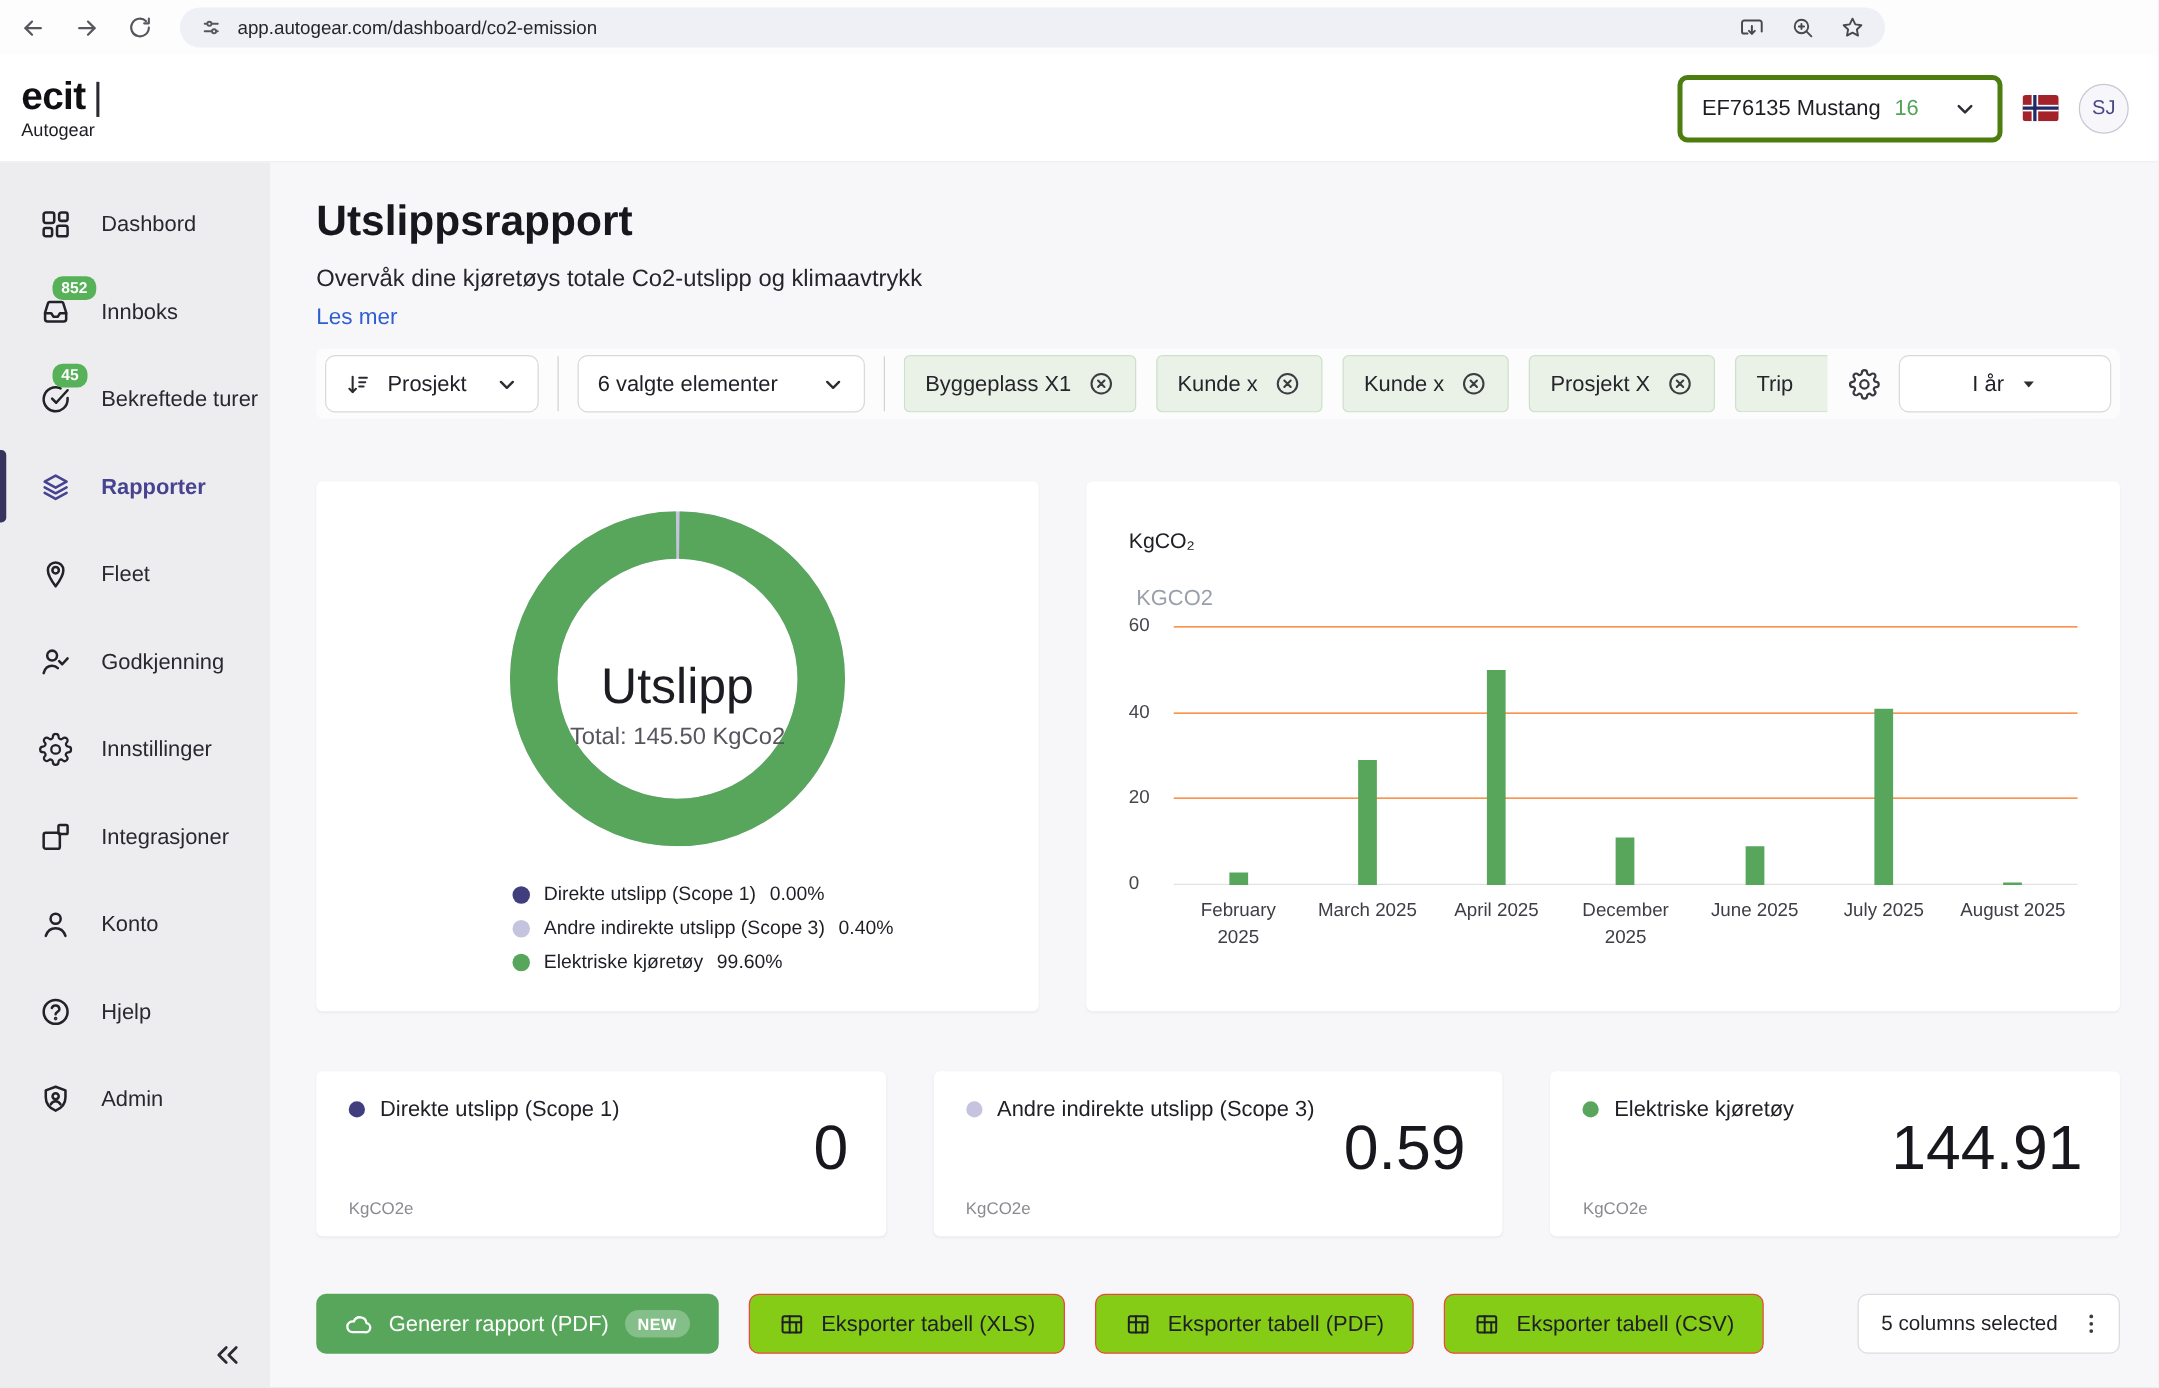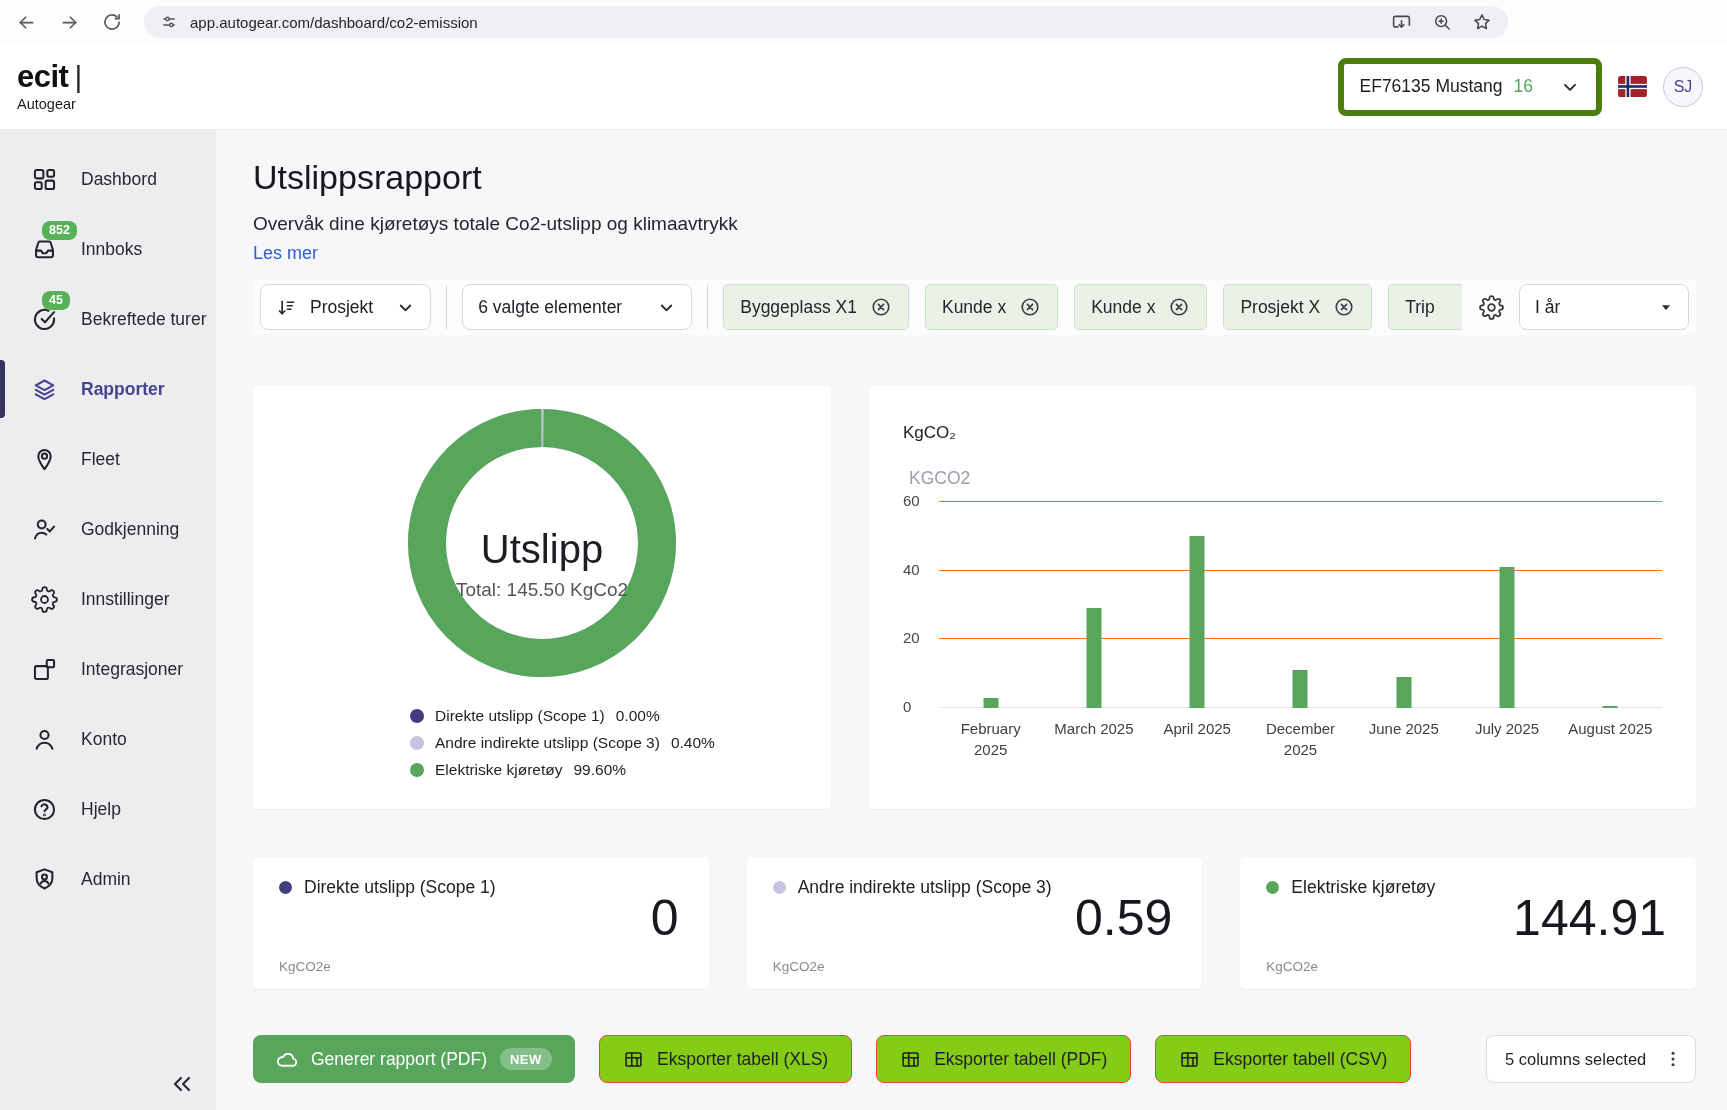--- a/index.html
+++ b/index.html
@@ -17,21 +17,21 @@
   .pill-right{margin-left:auto;display:flex;align-items:center;gap:20px;color:#46484d;}
 
   
   .app-header{height:86px;background:#ffffff;border-bottom:1px solid #ebebf0;display:flex;align-items:center;
               padding:0 24px 0 17px;box-sizing:border-box;}
   .logo-block{line-height:1;}
   .logo-main{font-size:31px;font-weight:700;color:#101014;letter-spacing:-0.5px;}
   .logo-pipe{font-weight:300;color:#2a2a30;margin-left:6px;font-size:30px;}
   .logo-sub{font-size:14.5px;color:#1c1c22;margin-top:5px;}
   .header-right{margin-left:auto;display:flex;align-items:center;gap:16px;}
-  .vehicle-select{height:46px;border:6px solid #4d7c0f;border-radius:8px;background:#fff;display:flex;
+  .vehicle-select{height:46px;border:4px solid #4d7c0f;border-radius:8px;background:#fff;display:flex;
                   align-items:center;gap:11px;padding:0 16px;font-size:17.5px;color:#1d1d23;cursor:pointer;}
   .vehicle-count{color:#53a35b;}
   .chev{color:#2d2d34;}
   .avatar{width:38px;height:38px;border-radius:50%;border:1.5px solid #c8c8d5;background:#f7f7fb;display:flex;
           align-items:center;justify-content:center;font-size:16px;color:#4a4884;}
 
   
   .app-body{display:flex;height:980px;}
   .sidebar{flex:none;width:216px;background:#ededf0;position:relative;padding-top:14px;box-sizing:border-box;}
   .side-item{position:relative;height:70px;display:flex;align-items:center;padding-left:31px;gap:23px;
@@ -41,37 +41,37 @@
   .sbadge{position:absolute;top:-15px;left:11px;background:#57b158;color:#fff;font-size:12.5px;font-weight:700;
           padding:2.5px 7px;border-radius:8px;line-height:1.15;}
   .side-item.active{color:#474391;font-weight:700;}
   .side-item.active .side-icon-wrap{color:#474391;}
   .side-item.active::before{content:'';position:absolute;left:0;top:6px;bottom:6px;width:5px;background:#37335f;
           border-radius:0 4px 4px 0;}
   .collapse{position:absolute;bottom:14px;right:22px;color:#2b2b32;cursor:pointer;}
 
   
   .main{flex:1;padding:28px 31px 0 37px;box-sizing:border-box;background:#f7f7f9;}
-  .page-title{font-size:34px;font-weight:400;color:#17171d;}
+  .page-title{font-size:34px;font-weight:700;color:#17171d;}
   .page-sub{font-size:19px;color:#25252c;margin-top:16px;}
   .read-more{font-size:18px;color:#2f5ed2;margin-top:8px;width:max-content;cursor:pointer;}
 
   
   .filter-bar{margin-top:15px;background:#fcfcfd;border-radius:6px;padding:5px 7px;display:flex;align-items:center;
               gap:15px;box-sizing:border-box;}
   .ctl{height:46px;background:#fff;border:1px solid #d8d8de;border-radius:8px;display:flex;align-items:center;
        padding:0 15px;gap:13px;font-size:17.5px;color:#202027;cursor:pointer;box-sizing:border-box;flex:none;}
   .vdiv{width:1px;height:44px;background:#d2d2d9;flex:none;}
   .chips{flex:1;min-width:0;display:flex;align-items:center;gap:16px;overflow:hidden;}
   .chip{flex:none;height:46px;background:#eaf2e8;border:1px solid #cdе0cb;border:1px solid #cde0cb;border-radius:5px;
         display:flex;align-items:center;gap:13px;padding:0 16px;font-size:17.5px;color:#25252c;cursor:pointer;box-sizing:border-box;}
   .chip .icon{color:#3c3c44;}
   .chip.truncated{width:74px;overflow:hidden;padding-right:16px;border-radius:5px 0 0 5px;border-right:none;}
   .gear-btn{flex:none;color:#38383f;cursor:pointer;}
-  .period{width:170px;justify-content:space-between;}
+  .period{width:170px;justify-content:center;}
 
   
   .card{background:#fff;border-radius:5px;box-shadow:0 1px 2px rgba(25,25,35,.05);}
   .charts{display:flex;gap:38px;margin-top:50px;}
   .donut-card{flex:none;width:578px;height:424px;position:relative;}
   .donut-wrap{display:flex;justify-content:center;padding-top:24px;}
   .donut-center{position:absolute;top:142px;left:0;width:578px;text-align:center;pointer-events:none;}
   .donut-title{font-size:40px;color:#1c1c22;}
   .donut-subtitle{font-size:19px;color:#55555d;margin-top:7px;}
   .legend{margin:30px 0 0 157px;display:flex;flex-direction:column;gap:9px;}

